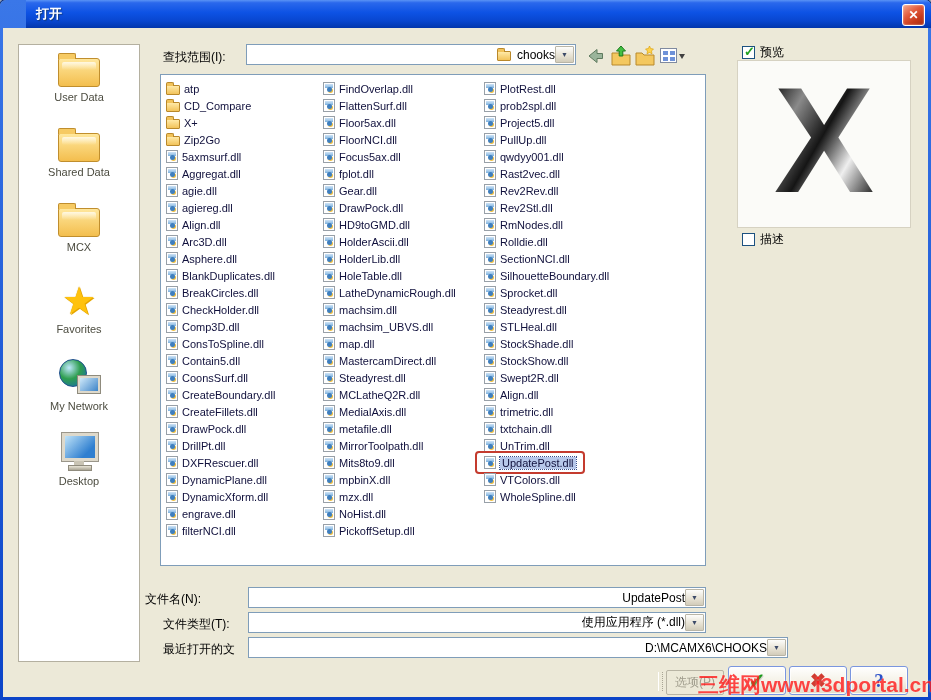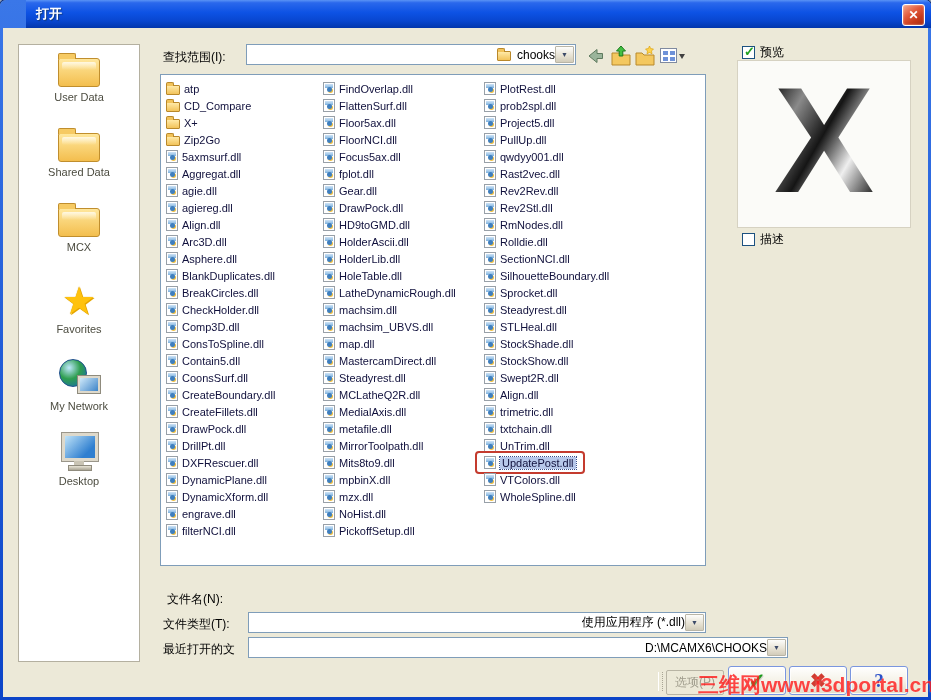--- a/index.html
+++ b/index.html
@@ -511,21 +511,25 @@
     <span>预览</span>
   </div>
   <div class="previewbox">
     <span class="xlogo">X</span>
   </div>
   <div class="cbrow" style="left:742px;top:231px;">
     <span class="cb"></span>
     <span>描述</span>
   </div>
 
-  <div class="flabel" style="left:167px;top:591px;">文件名(N):</div>
+  <div class="flabel" style="left:145px;top:591px;">文件名(N):</div>
+  <div class="combo" style="left:248px;top:587px;width:458px;">
+    <span class="ctext">UpdatePost</span>
+    <span class="dd">▼</span>
+  </div>
 
   <div class="flabel" style="left:163px;top:616px;">文件类型(T):</div>
   <div class="combo" style="left:248px;top:612px;width:458px;">
     <span class="ctext">使用应用程序 (*.dll)</span>
     <span class="dd">▼</span>
   </div>
 
   <div class="flabel" style="left:163px;top:641px;">最近打开的文</div>
   <div class="combo" style="left:248px;top:637px;width:540px;">
     <span class="ctext">D:\MCAMX6\CHOOKS</span>

